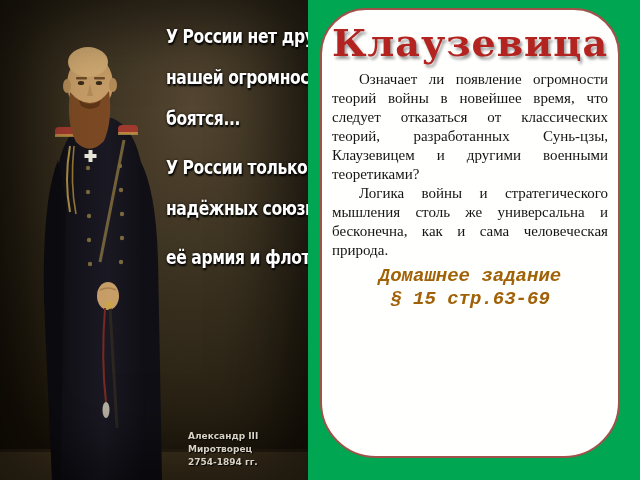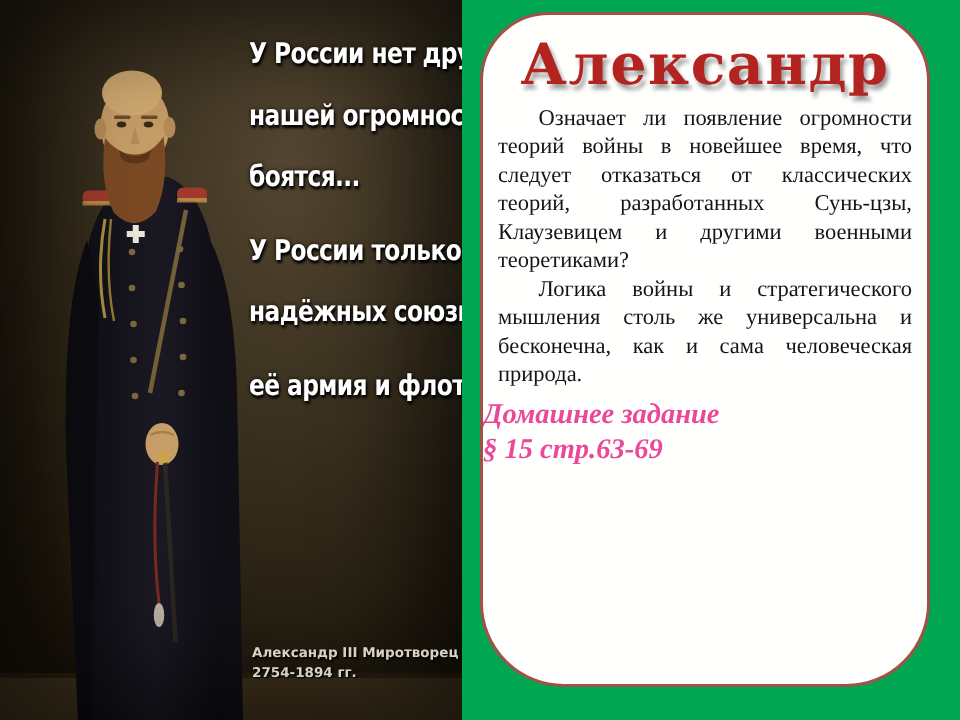--- a/index.html
+++ b/index.html
@@ -22,21 +22,21 @@
     position:absolute;left:166px;top:16px;width:150px;
     color:#ffffff;font-family:"DejaVu Sans",sans-serif;font-weight:bold;
     font-size:19px;letter-spacing:-.5px;
     text-shadow:1px 2px 2px #000,0 0 3px rgba(0,0,0,.8);
   }
   .quote .q-line{
     height:41px;line-height:41px;white-space:nowrap;
     transform:scaleX(.82);transform-origin:left center;
   }
   .caption{
-    position:absolute;left:168px;top:430px;
+    position:absolute;left:188px;top:430px;
     color:#d8d2c4;font-family:"DejaVu Sans",sans-serif;font-weight:bold;
     font-size:9px;line-height:13px;text-shadow:1px 1px 1px #000;
   }
   
   .card{
     position:absolute;left:320px;top:8px;width:300px;height:450px;
     box-sizing:border-box;background:#fffffe;
     border:2px solid #a0524a;
     border-radius:46px 46px 56px 56px;
     overflow:hidden;
@@ -46,22 +46,22 @@
     font-family:"DejaVu Serif",serif;font-weight:bold;
     font-size:38px;line-height:42px;color:#b3231f;letter-spacing:1px;
     text-shadow:2px 3px 3px #9c9c9c;
   }
   .body-text{
     margin:2px 10px 0 10px;
     font-size:15px;line-height:19px;color:#141414;text-align:justify;
   }
   .body-text p{margin:0;text-indent:27px;word-spacing:1.5px;}
   .homework{
-    margin-top:5px;text-align:left;
-    color:#ec4899;font-weight:bold;font-style:italic;
+    margin-top:5px;text-align:center;
+    color:#a16207;font-weight:bold;font-style:italic;font-family:Liberation Mono, monospace;
   }
   .homework .hw-title{font-size:19px;line-height:23px;}
   .homework .hw-ref{font-size:19px;line-height:23px;}
 </style>
 </head>
 <body>
 
 <div class="slide">
 
   <div class="left-panel">
@@ -155,21 +155,21 @@
       <div class="q-line" style="margin-top:8px">её армия и флот.</div>
     </div>
 
     <div class="caption">
       <div>Александр III Миротворец</div>
       <div>2754-1894 гг.</div>
     </div>
   </div>
 
   <div class="card">
-    <div class="slide-title">Александр</div>
+    <div class="slide-title">Клаузевица</div>
     <div class="body-text">
       <p>Означает ли появление огромности теорий войны в новейшее время, что следует отказаться от классических теорий, разработанных Сунь-цзы, Клаузевицем и другими военными теоретиками?</p>
       <p>Логика войны и стратегического мышления столь же универсальна и бесконечна, как и сама человеческая природа.</p>
     </div>
     <div class="homework">
       <div class="hw-title">Домашнее задание</div>
       <div class="hw-ref">§ 15 стр.63-69</div>
     </div>
   </div>
 

